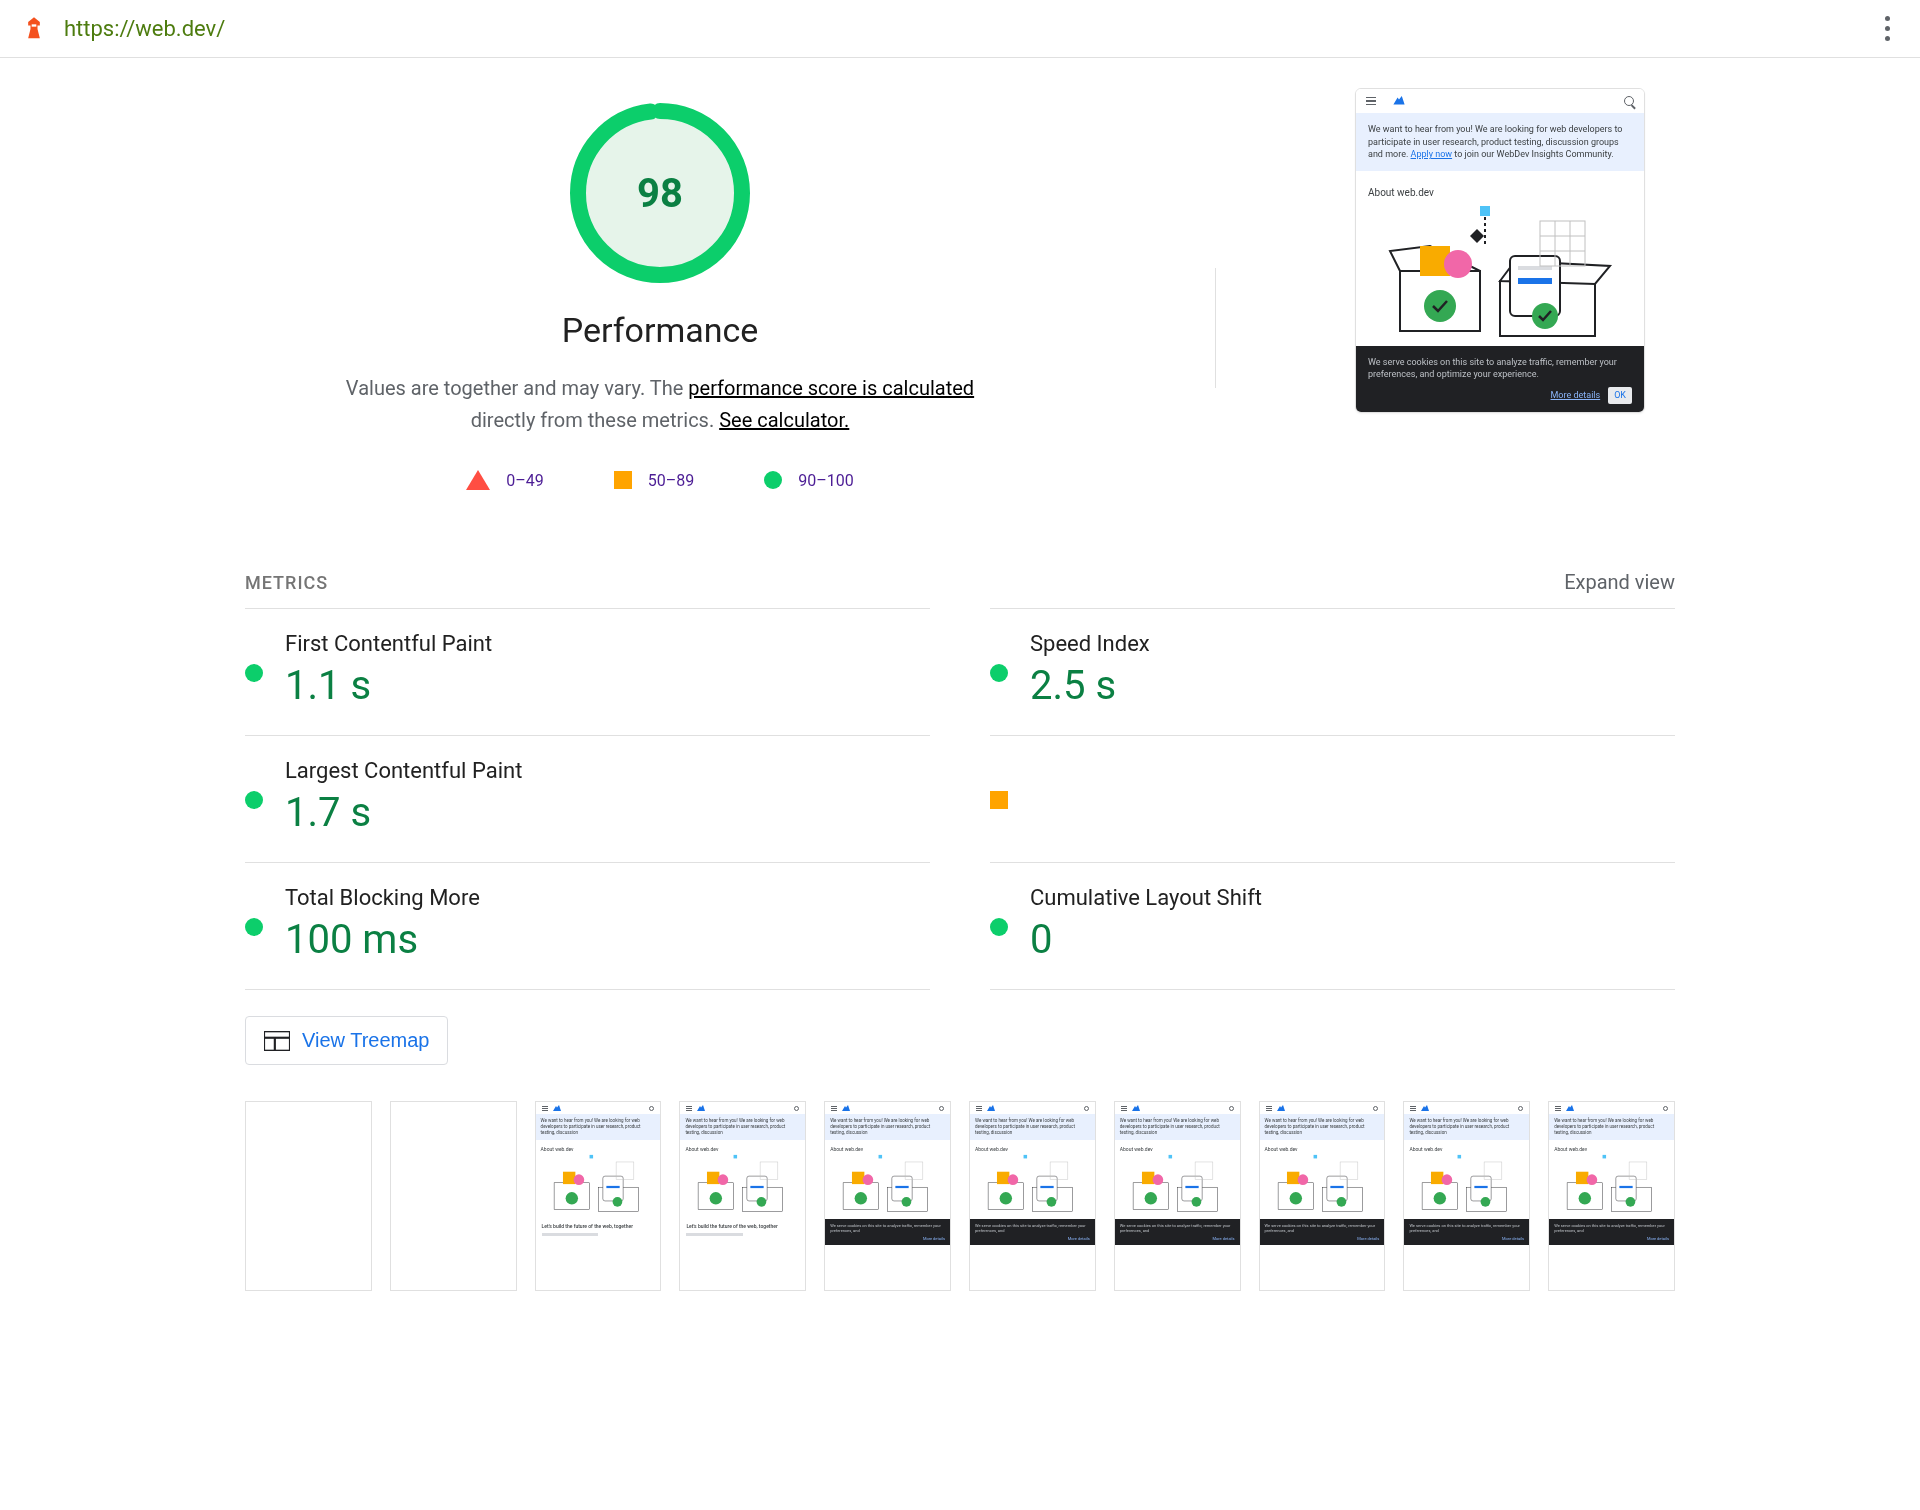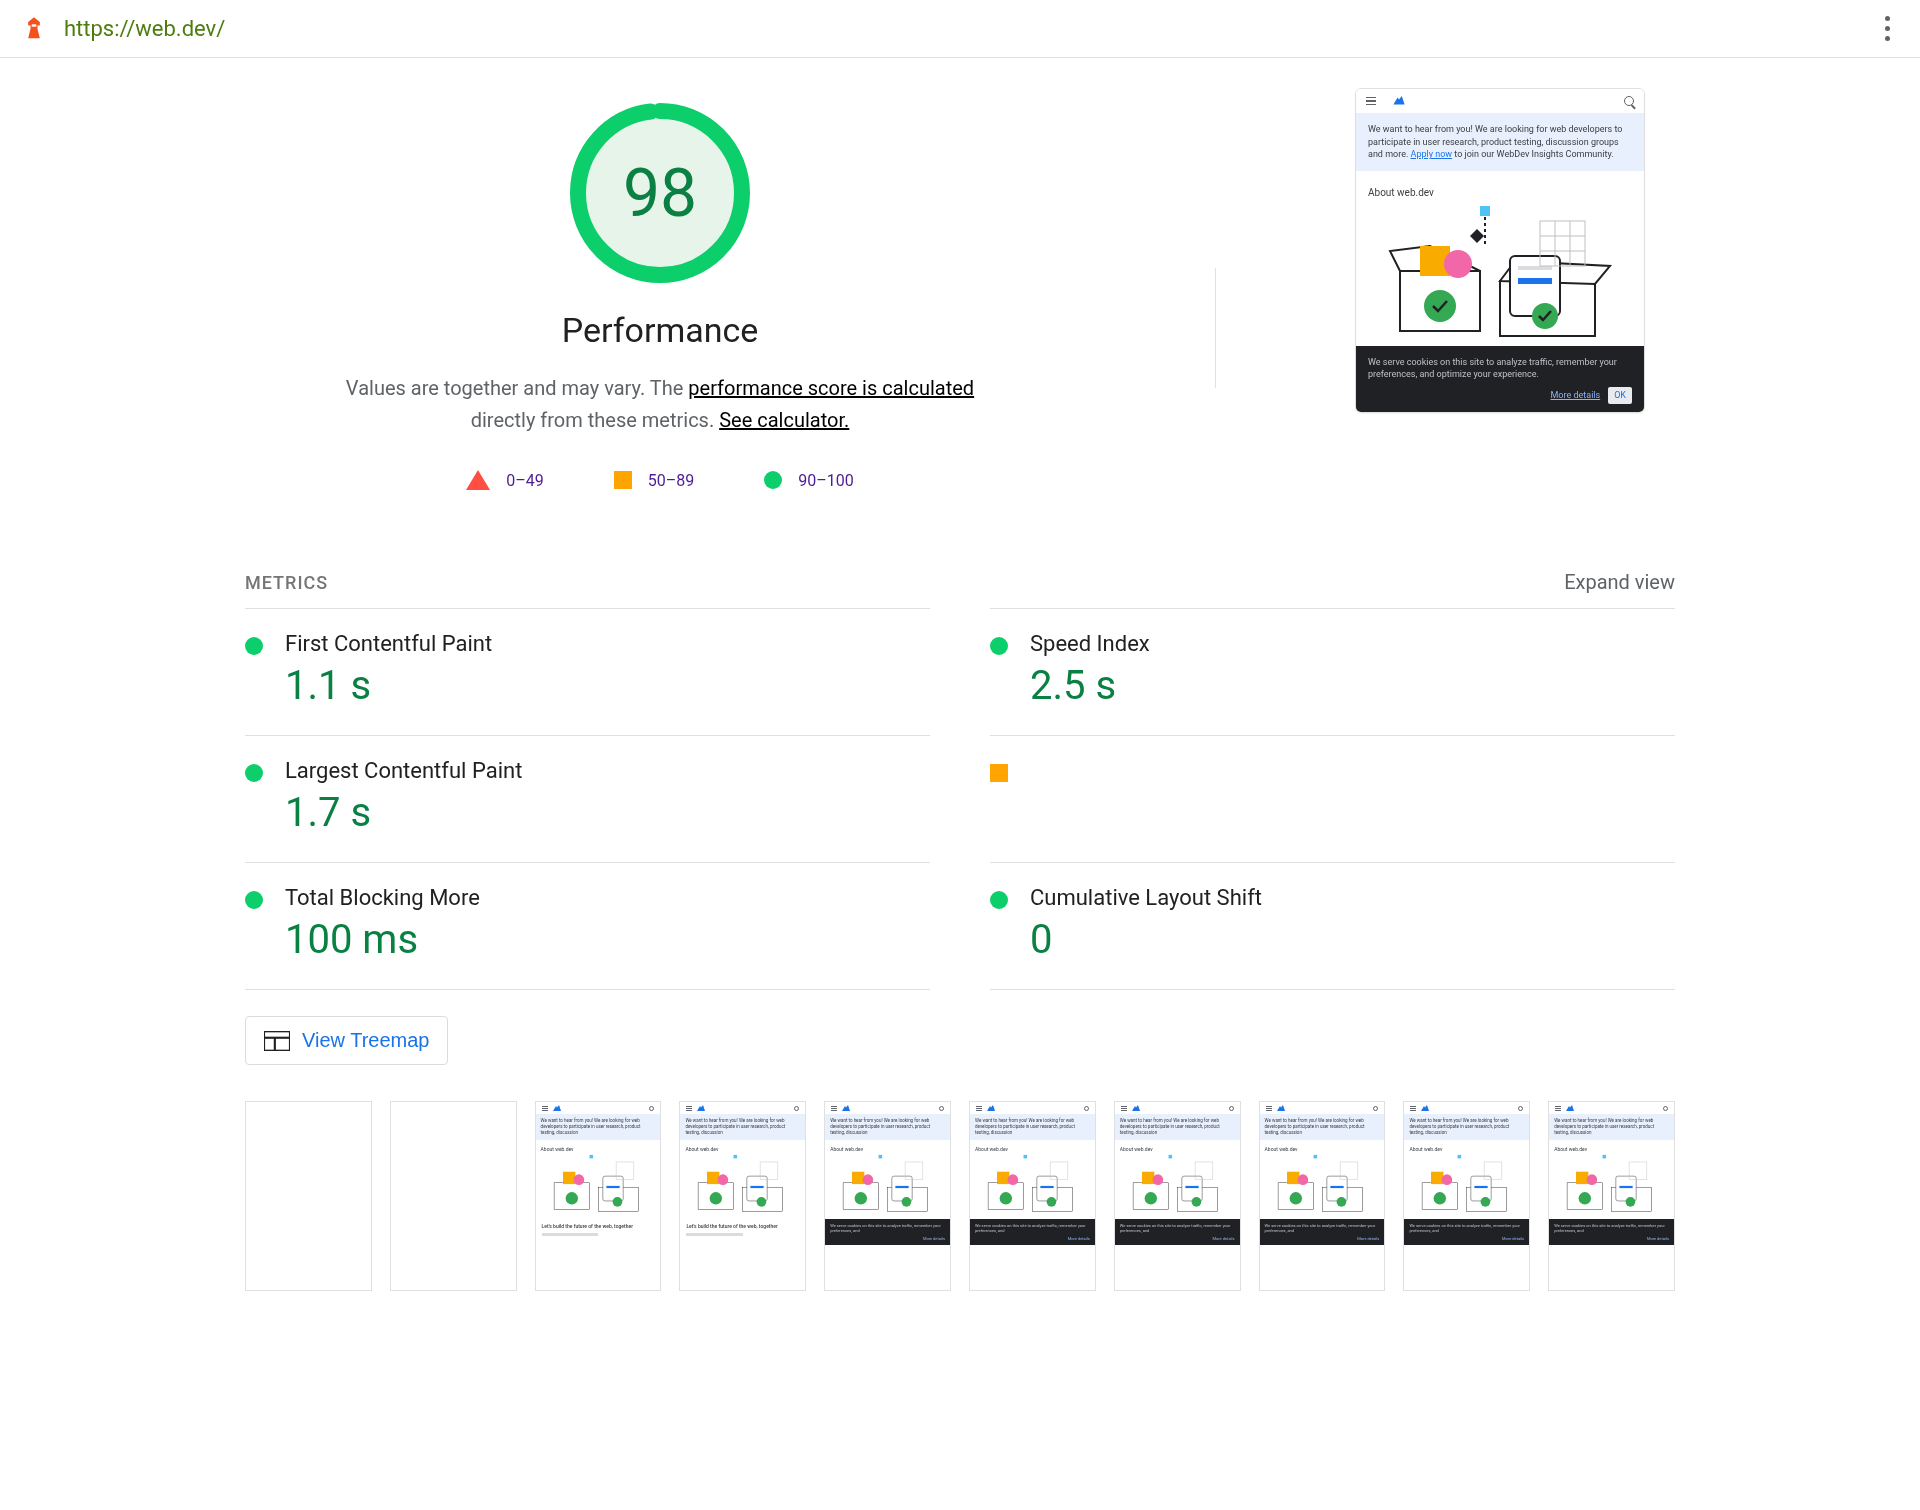--- a/index.html
+++ b/index.html
@@ -23,38 +23,38 @@
   .menu-dots { display:flex; flex-direction:column; gap:5px; cursor:pointer; padding:6px; }
   .menu-dots span { width:5px; height:5px; border-radius:50%; background:#5f6368; }
 
   .report { max-width: 1550px; margin: 0 auto; padding: 30px 60px 40px; }
 
   .hero { display:flex; align-items:flex-start; justify-content:center; gap:0; position:relative; }
   .hero-main { flex:1; display:flex; flex-direction:column; align-items:center; padding-top:10px; position:relative; left:-140px; }
   .hero-divider { position:absolute; left:970px; top:180px; width:1px; height:120px; background:#e0e0e0; }
   .gauge-wrap { position:relative; width:190px; height:190px; display:flex; align-items:center; justify-content:center; }
   .gauge-wrap svg { transform:rotate(-90deg); }
-  .gauge-score { position:absolute; font-size:66px; font-weight:400; color:#0b8043; }
+  .gauge-score { position:absolute; font-size:40px; font-weight:700; color:#0b8043; }
   .gauge-label { font-size:34px; font-weight:400; color:#212121; margin-top:22px; }
   .desc { font-size:20px; color:#5f6368; text-align:center; margin-top:22px; line-height:1.6; max-width:660px; }
   .desc a { color:#000000; text-decoration:underline; }
   .legend { display:flex; gap:70px; margin-top:34px; font-size:16px; color:#4c1d95; }
   .legend-item { display:flex; align-items:center; gap:16px; }
   .tri { width:0; height:0; border-left:12px solid transparent; border-right:12px solid transparent; border-bottom:20px solid #ff4e42; }
   .sq { width:18px; height:18px; background:#ffa400; }
   .circ { width:18px; height:18px; border-radius:50%; background:#0cce6b; }
 
   .preview-pane { width:290px; border:1px solid #e0e0e0; border-radius:6px; overflow:hidden; box-shadow:0 1px 2px rgba(0,0,0,0.05); margin-left:auto; margin-right:30px; }
 
   .metrics-section { margin-top:80px; }
   .metrics-header { display:flex; justify-content:space-between; align-items:center; padding-bottom:14px; }
   .metrics-title { font-size:18px; font-weight:500; color:#757575; letter-spacing:1px; }
   .expand-view { font-size:20px; color:#5f6368; cursor:pointer; }
   .metrics-grid { display:grid; grid-template-columns:1fr 1fr; column-gap:60px; }
-  .metric { border-top:1px solid #e0e0e0; padding:22px 0 26px; display:flex; align-items:flex-start; gap:22px; }
+  .metric { border-top:1px solid #e0e0e0; padding:22px 0 26px; display:flex; align-items:center; gap:22px; }
   .metric:nth-last-child(-n+2) { border-bottom:1px solid #e0e0e0; }
   .dot { width:18px; height:18px; border-radius:50%; margin-top:6px; flex-shrink:0; }
   .dot.green { background:#0cce6b; }
   .dot.orange { background:#ffa400; border-radius:0; }
   .metric-body { display:flex; flex-direction:column; gap:6px; }
   .metric-name { font-size:22px; color:#212121; }
   .metric-value { font-size:40px; font-weight:400; }
   .metric-value.green { color:#0b8043; }
   .metric-value.orange { color:#c33300; }
 

